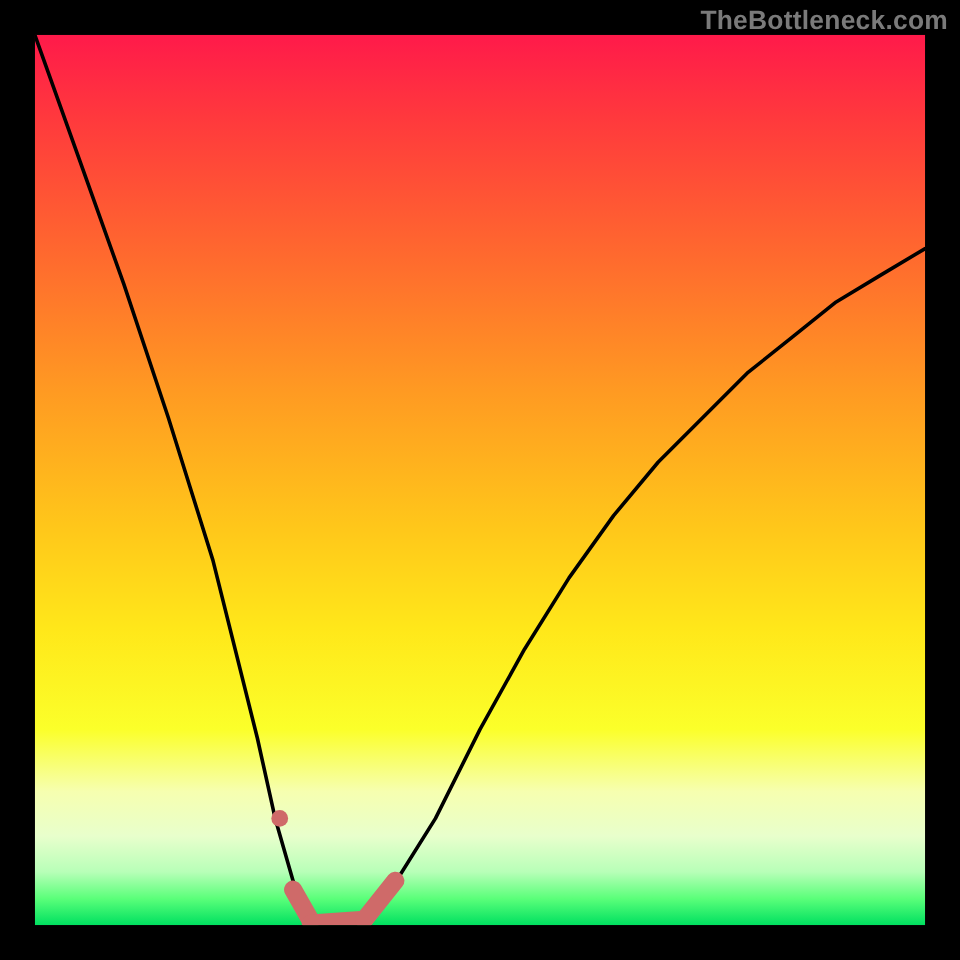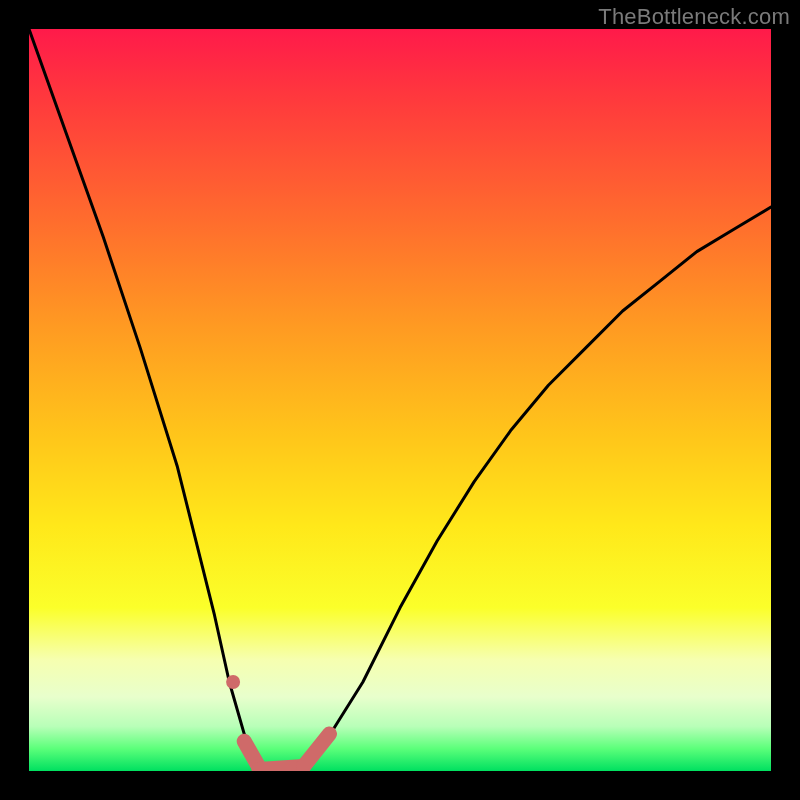--- a/index.html
+++ b/index.html
@@ -37,21 +37,21 @@
       #5bff7a 97%,
       #00e060 100%
     );
   }
   .watermark {
     position: absolute;
     top: 4px;
     right: 10px;
     color: #7a7a7a;
     font-size: 22px;
-    font-weight: 400;
+    font-weight: 700;
     letter-spacing: 0.2px;
     z-index: 20;
   }
   svg.curve {
     position: absolute;
     inset: 0;
     z-index: 10;
   }
 </style>
 </head>

